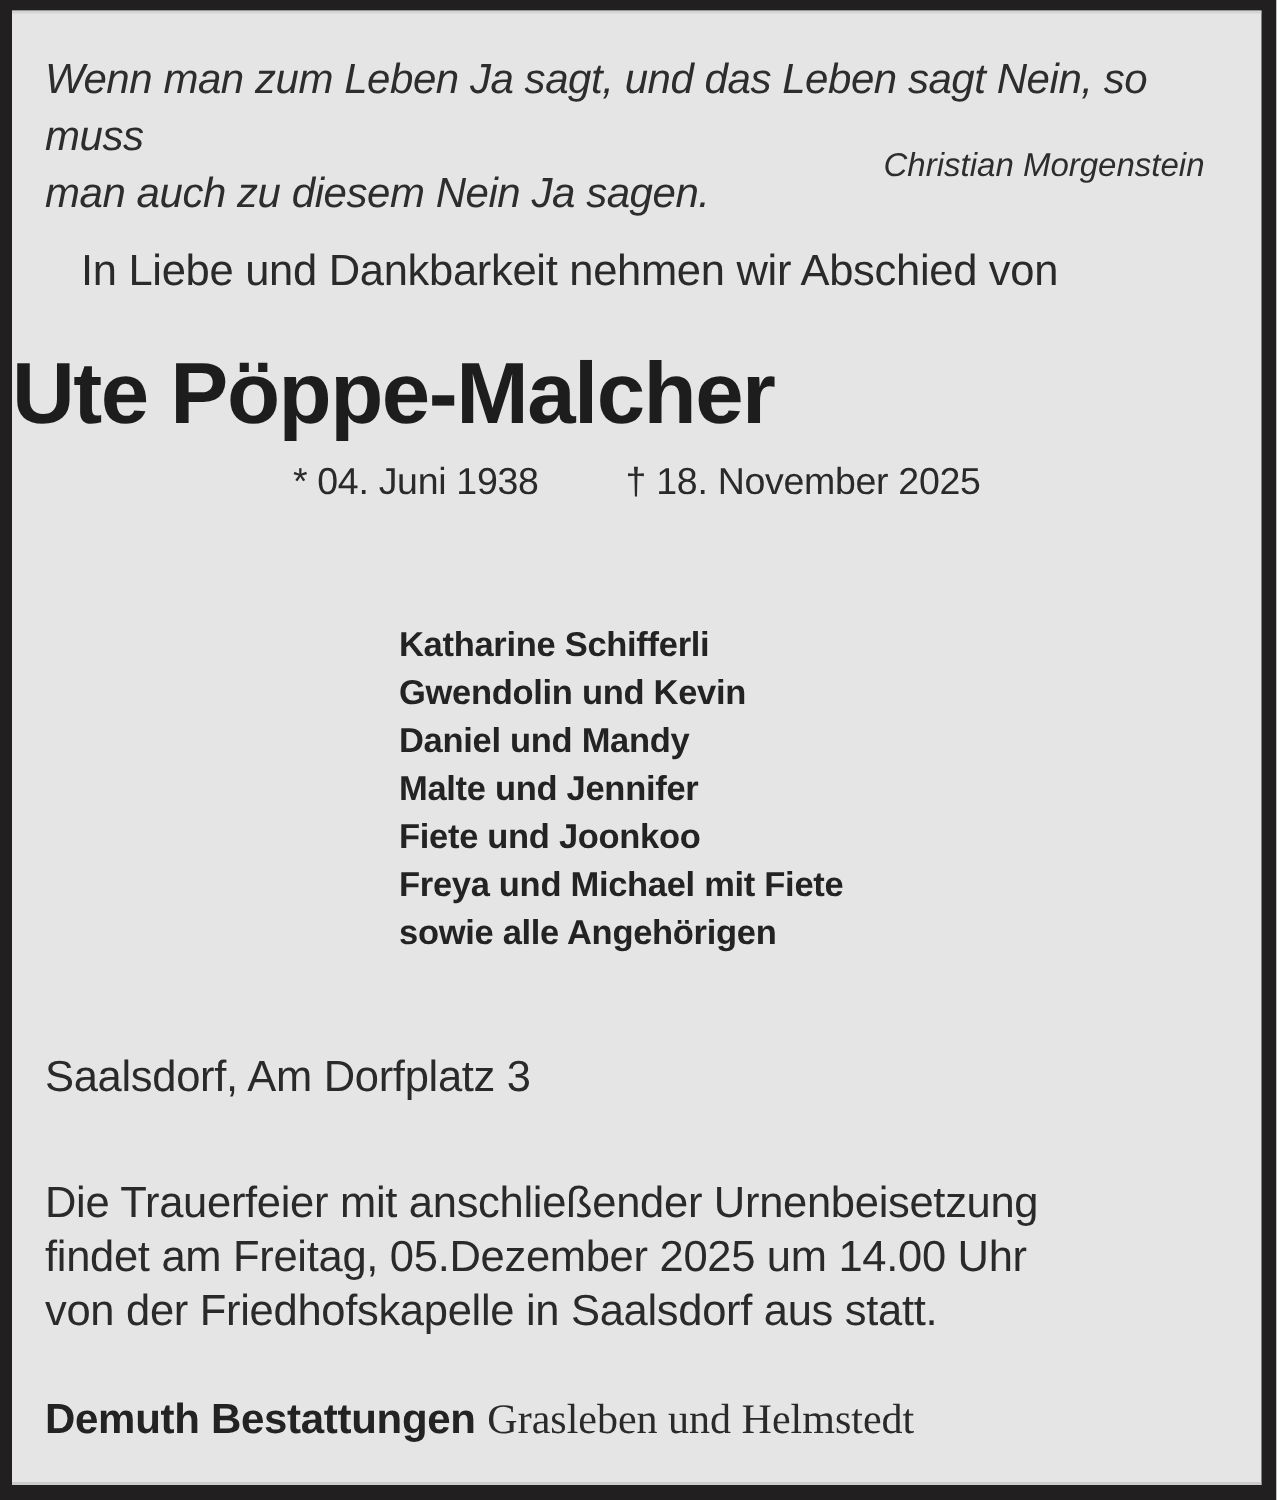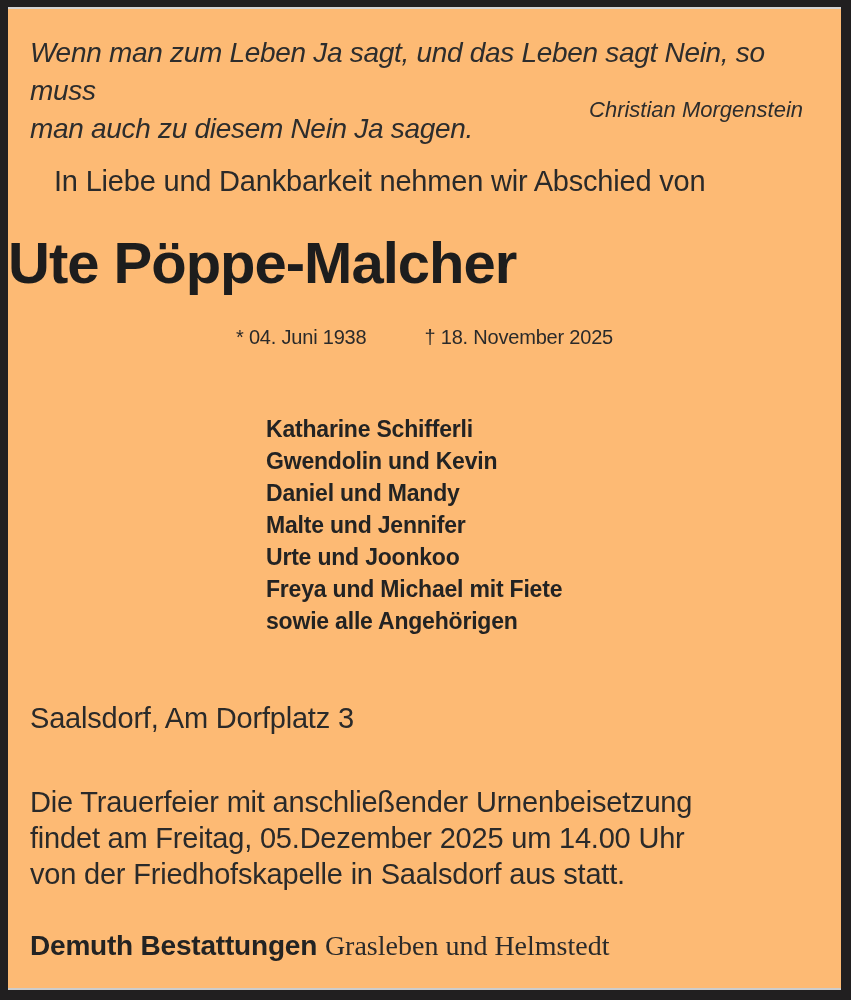--- a/index.html
+++ b/index.html
@@ -1,21 +1,21 @@
 <!DOCTYPE html>
 <html lang="de"><head>
 <meta charset="utf-8">
 <style>
   html, body { margin: 0; padding: 0; background: #ffffff; }
   .page {
     position: relative;
     width: 851px;
     height: 1000px;
     box-sizing: border-box;
-    background: #fdba74;
+    background: #e5e5e5;
     border-style: solid;
     border-color: #211f20;
     border-width: 7px 10px 10px 8px;
     font-family: "Liberation Sans", sans-serif;
     color: #2a2a2a;
     overflow: hidden;
   }
   .scan-line-top {
     position: absolute; left: 0; right: 0; top: 0; height: 2px;
     background: #d4d4d4;
@@ -45,25 +45,25 @@
   }
   .deceased-name {
     position: absolute; left: 0; right: 0; top: 222px;
     font-size: 58px;
     font-weight: bold;
     letter-spacing: -1px;
     color: #1d1d1d;
     white-space: nowrap;
   }
   .dates-row {
-    position: absolute; left: 0; right: 0; top: 319px;
+    position: absolute; left: 0; right: 0; top: 300px;
     display: flex;
     justify-content: center;
     gap: 58px;
-    font-size: 20px;
+    font-size: 25px;
     letter-spacing: -0.2px;
   }
   .mourners {
     position: absolute; left: 258px; top: 406px;
     font-size: 23px;
     font-weight: bold;
     line-height: 32px;
     letter-spacing: -0.2px;
     color: #232323;
   }
@@ -113,21 +113,21 @@
   <div class="dates-row">
     <span>* 04. Juni 1938</span>
     <span>† 18. November 2025</span>
   </div>
 
   <div class="mourners">
     <div>Katharine Schifferli</div>
     <div>Gwendolin und Kevin</div>
     <div>Daniel und Mandy</div>
     <div>Malte und Jennifer</div>
-    <div>Urte und Joonkoo</div>
+    <div>Fiete und Joonkoo</div>
     <div>Freya und Michael mit Fiete</div>
     <div>sowie alle Angehörigen</div>
   </div>
 
   <div class="address">Saalsdorf, Am Dorfplatz 3</div>
 
   <div class="service-info">
     <div>Die Trauerfeier mit anschließender Urnenbeisetzung</div>
     <div>findet am Freitag, 05.Dezember 2025 um 14.00 Uhr</div>
     <div>von der Friedhofskapelle in Saalsdorf aus statt.</div>

